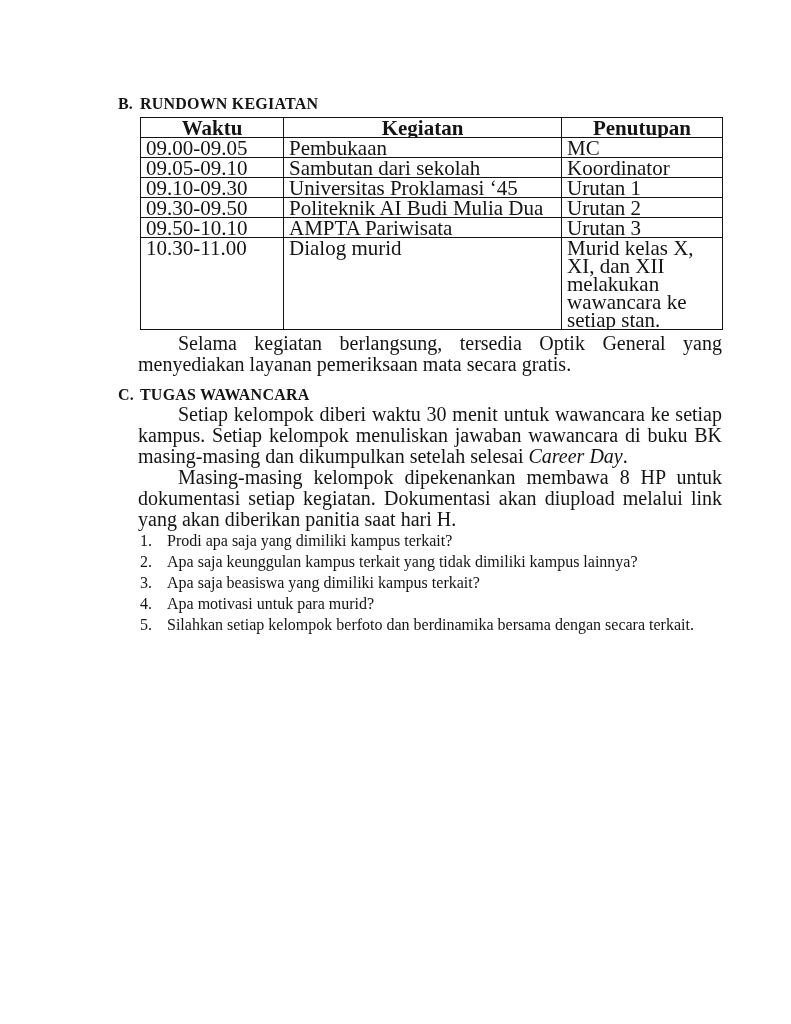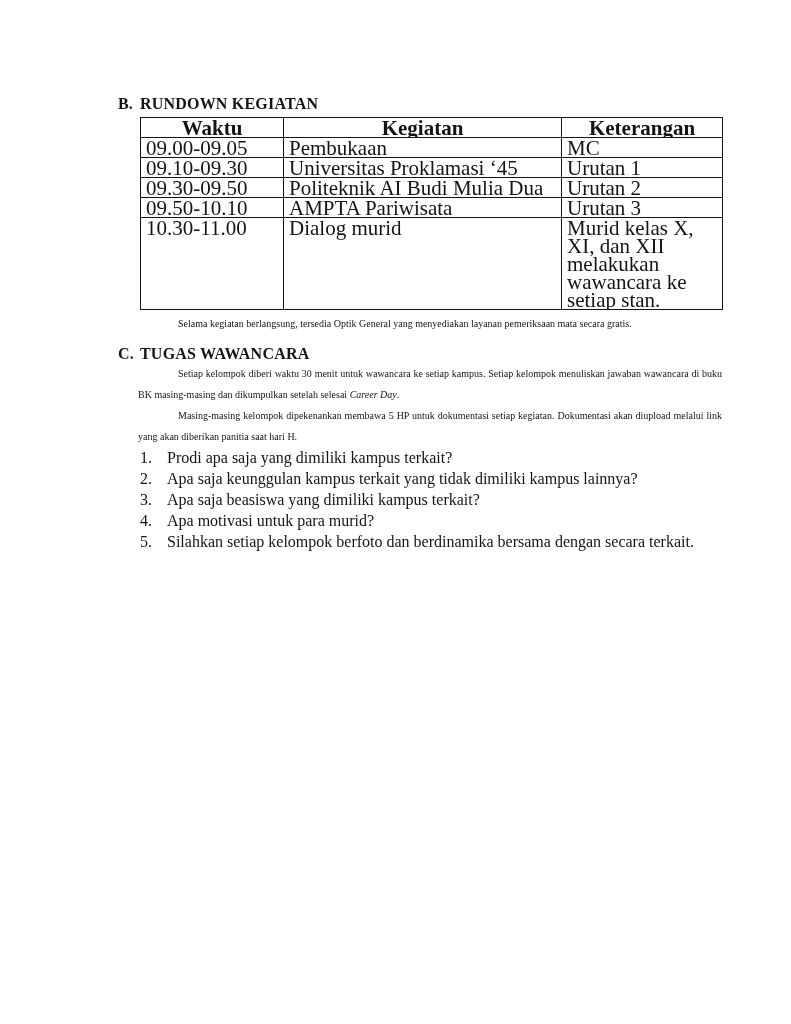--- a/index.html
+++ b/index.html
@@ -56,21 +56,21 @@
   }
   table.rundown th {
     font-weight: bold;
     text-align: center;
   }
   td.justify-cell {
     text-align: justify;
   }
   p.body {
     margin: 0 0 0 20px;
-    font-size: 10px;
+    font-size: 20px;
     line-height: 21px;
     text-align: justify;
     text-justify: inter-word;
   }
   p.indent {
     text-indent: 40px;
   }
   p.note {
     margin-top: 3px;
   }
@@ -109,28 +109,33 @@
     <table class="rundown">
       <colgroup>
         <col class="c-waktu">
         <col class="c-kegiatan">
         <col class="c-keterangan">
       </colgroup>
       <thead>
         <tr>
           <th>Waktu</th>
           <th>Kegiatan</th>
-          <th>Keterangan</th>
+          <th>Penutupan</th>
         </tr>
       </thead>
       <tbody>
         <tr>
           <td>09.00-09.05</td>
           <td>Pembukaan</td>
           <td>MC</td>
+        </tr>
+        <tr>
+          <td>09.05-09.10</td>
+          <td>Sambutan dari sekolah</td>
+          <td>Koordinator</td>
         </tr>
         <tr>
           <td>09.10-09.30</td>
           <td>Universitas Proklamasi ‘45</td>
           <td>Urutan 1</td>
         </tr>
         <tr>
           <td>09.30-09.50</td>
           <td>Politeknik AI Budi Mulia Dua</td>
           <td>Urutan 2</td>
@@ -152,21 +157,21 @@
   </section>
 
   <section>
     <div class="heading heading-c">
       <span class="hlabel">C.</span>
       <span class="htitle">TUGAS WAWANCARA</span>
     </div>
 
     <p class="body indent"><span>Setiap kelompok diberi waktu 30 menit untuk wawancara ke setiap kampus. Setiap kelompok menuliskan jawaban wawancara di buku BK masing-masing dan dikumpulkan setelah selesai </span><i class="italic-run">Career Day</i><span>.</span></p>
 
-    <p class="body indent">Masing-masing kelompok dipekenankan membawa 5 HP untuk dokumentasi setiap kegiatan. Dokumentasi akan diupload melalui link yang akan diberikan panitia saat hari H.</p>
+    <p class="body indent">Masing-masing kelompok dipekenankan membawa 8 HP untuk dokumentasi setiap kegiatan. Dokumentasi akan diupload melalui link yang akan diberikan panitia saat hari H.</p>
 
     <ol class="qlist">
       <li>
         <span class="qnum">1.</span>
         <span class="qtext">Prodi apa saja yang dimiliki kampus terkait?</span>
       </li>
       <li>
         <span class="qnum">2.</span>
         <span class="qtext">Apa saja keunggulan kampus terkait yang tidak dimiliki kampus lainnya?</span>
       </li>

